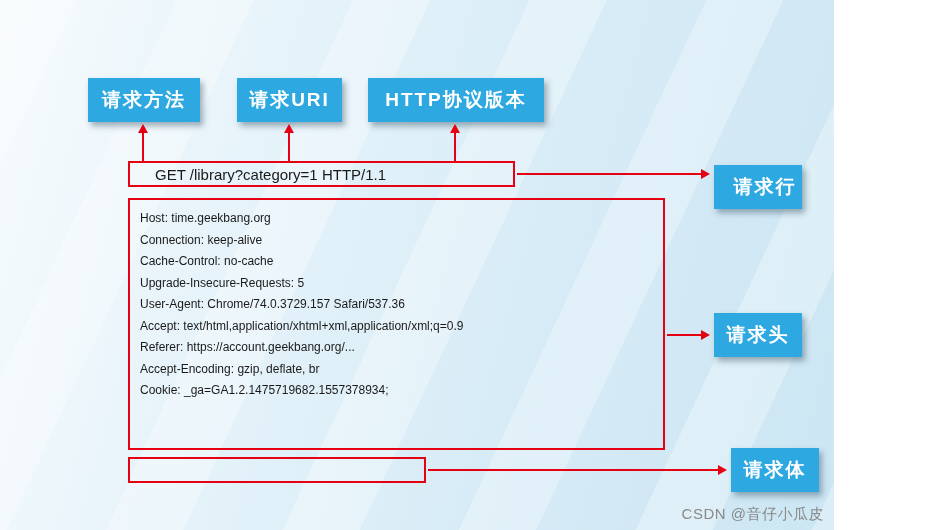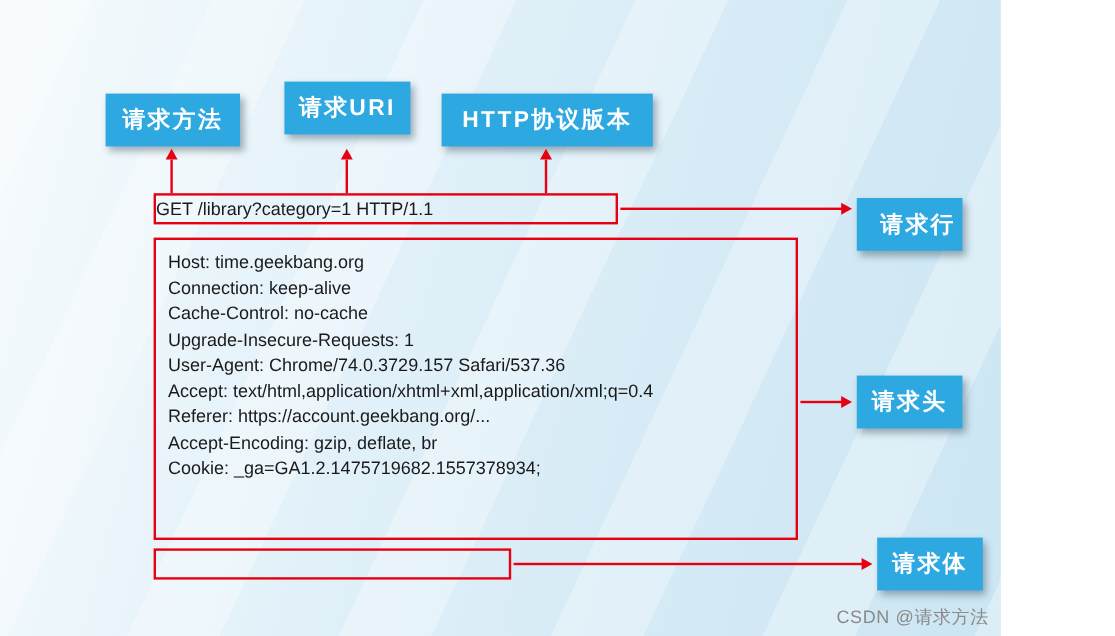--- a/index.html
+++ b/index.html
@@ -40,30 +40,30 @@
   }
 
   .red-box {
     position: absolute;
     border: 2px solid #e60012;
     background: transparent;
   }
 
   .req-line-text {
     display: block;
-    padding: 2px 0;
+    padding: 2px 25px;
     font-size: 15px;
     color: #1a1a1a;
     line-height: 20px;
     white-space: nowrap;
   }
 
   .headers-content {
     padding: 8px 10px;
-    font-size: 15px;
+    font-size: 12px;
     color: #1a1a1a;
   }
   .header-line {
     line-height: 21.5px;
     white-space: nowrap;
   }
 
   .v-arrow-line {
     position: absolute;
     width: 2px;
@@ -97,21 +97,21 @@
     font-size: 15px;
     letter-spacing: 0.5px;
   }
 </style>
 </head>
 <body>
 
 <div class="canvas">
 
   <div class="blue-box" style="left:88px; top:78px; width:112px; height:44px;">请求方法</div>
-  <div class="blue-box" style="left:237px; top:68px; width:105px; height:44px;text-align:right;">请求URI</div>
+  <div class="blue-box" style="left:237px; top:78px; width:105px; height:44px;text-align:right;">请求URI</div>
   <div class="blue-box" style="left:368px; top:78px; width:176px; height:44px;">HTTP协议版本</div>
 
   <div class="v-arrow-line" style="left:142px; top:133px; height:28px;"></div>
   <div class="v-arrow-head" style="left:138px; top:124px;"></div>
 
   <div class="v-arrow-line" style="left:288px; top:133px; height:28px;"></div>
   <div class="v-arrow-head" style="left:284px; top:124px;"></div>
 
   <div class="v-arrow-line" style="left:454px; top:133px; height:28px;"></div>
   <div class="v-arrow-head" style="left:450px; top:124px;"></div>
@@ -122,34 +122,34 @@
 
   <div class="h-arrow-line" style="left:517px; top:173px; width:186px;"></div>
   <div class="h-arrow-head" style="left:701px; top:169px;"></div>
   <div class="blue-box" style="left:714px; top:165px; width:88px; height:44px;padding-left:14px;">请求行</div>
 
   <div class="red-box" style="left:128px; top:198px; width:537px; height:252px;">
     <div class="headers-content">
       <div class="header-line">Host: time.geekbang.org</div>
       <div class="header-line">Connection: keep-alive</div>
       <div class="header-line">Cache-Control: no-cache</div>
-      <div class="header-line">Upgrade-Insecure-Requests: 1</div>
+      <div class="header-line">Upgrade-Insecure-Requests: 5</div>
       <div class="header-line">User-Agent: Chrome/74.0.3729.157 Safari/537.36</div>
-      <div class="header-line">Accept: text/html,application/xhtml+xml,application/xml;q=0.4</div>
+      <div class="header-line">Accept: text/html,application/xhtml+xml,application/xml;q=0.9</div>
       <div class="header-line">Referer: https://account.geekbang.org/...</div>
       <div class="header-line">Accept-Encoding: gzip, deflate, br</div>
       <div class="header-line">Cookie: _ga=GA1.2.1475719682.1557378934;</div>
     </div>
   </div>
 
   <div class="h-arrow-line" style="left:667px; top:334px; width:36px;"></div>
   <div class="h-arrow-head" style="left:701px; top:330px;"></div>
   <div class="blue-box" style="left:714px; top:313px; width:88px; height:44px;">请求头</div>
 
   <div class="red-box" style="left:128px; top:457px; width:298px; height:26px;"></div>
 
   <div class="h-arrow-line" style="left:428px; top:469px; width:292px;"></div>
   <div class="h-arrow-head" style="left:718px; top:465px;"></div>
   <div class="blue-box" style="left:731px; top:448px; width:88px; height:44px;">请求体</div>
 
-  <div class="watermark">CSDN @请求方法</div>
+  <div class="watermark">CSDN @音仔小瓜皮</div>
 
 </div>
 
 </body></html>

